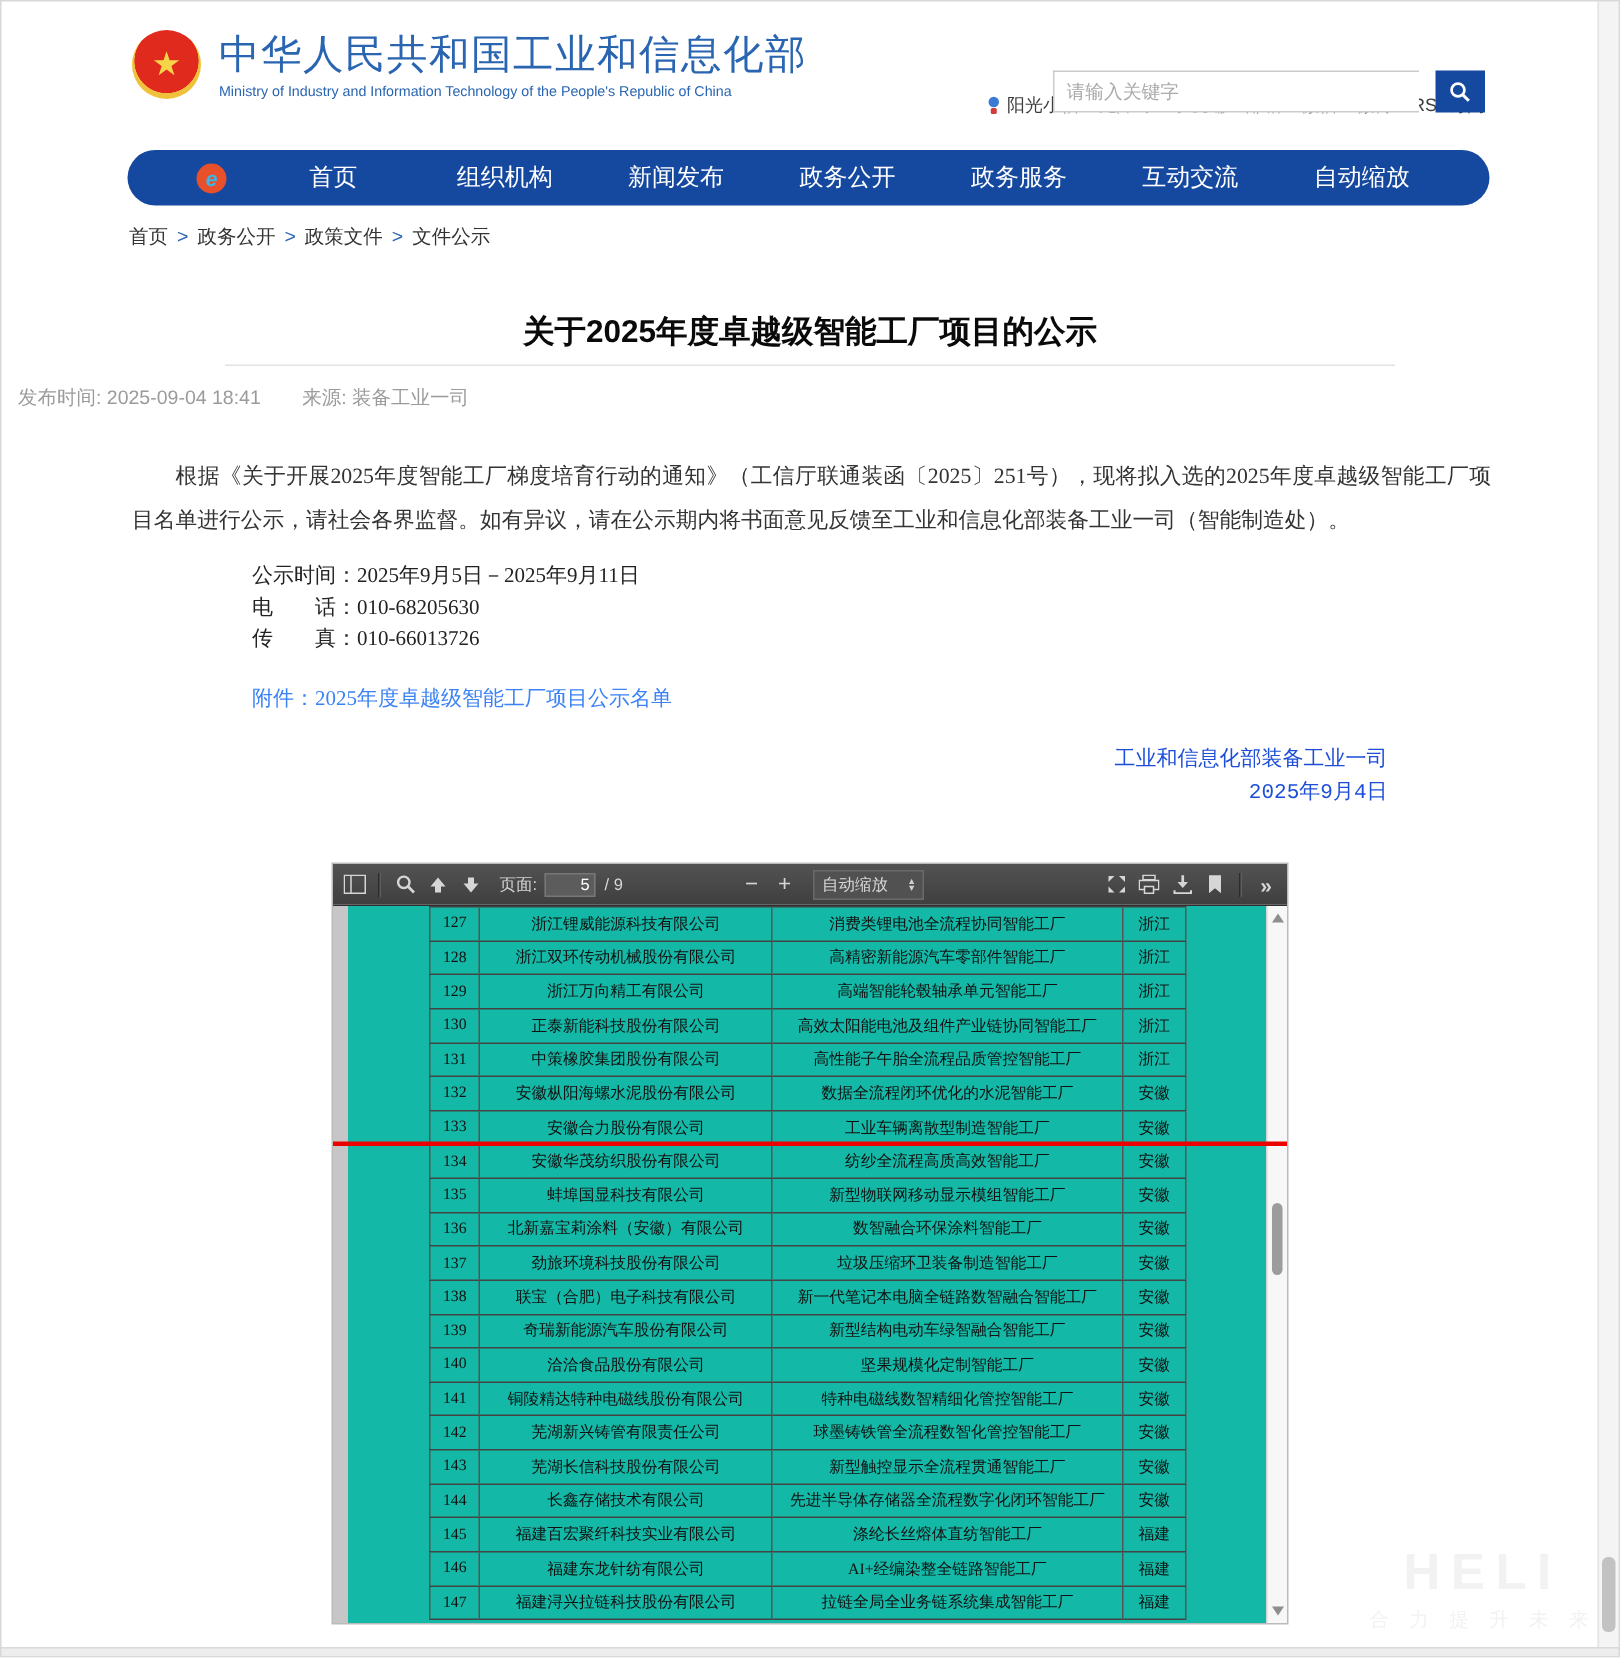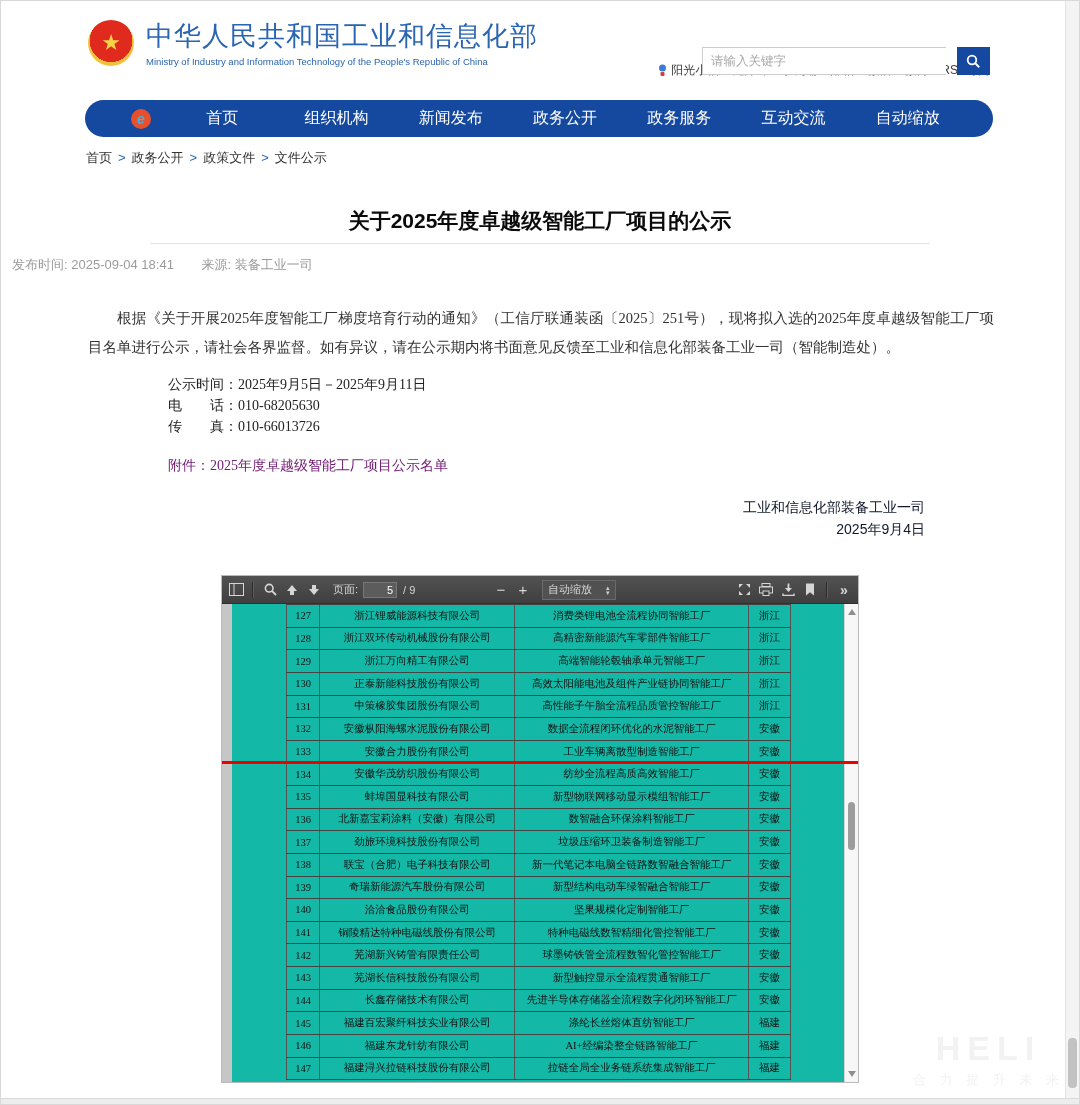--- a/index.html
+++ b/index.html
@@ -41,23 +41,23 @@
 
   
   .art-title{position:absolute;left:0;right:0;top:207px;text-align:center;font-size:21px;font-weight:bold;color:#0a0a0a;}
   .rule{position:absolute;left:150px;right:150px;top:243px;border-top:1px solid #e2e2e2;}
   .art-meta{position:absolute;left:0;right:0;top:256px;text-align:left;font-size:13px;color:#9b9b9b;}
   .art-meta span{margin:0 12px;}
   .art-body{position:absolute;left:88px;right:86px;top:304px;font-family:"Liberation Serif","DejaVu Serif",serif;
             font-size:14.5px;color:#333;line-height:29px;text-indent:2em;text-align:justify;}
   .art-details{position:absolute;left:168px;top:374px;font-family:"Liberation Serif","DejaVu Serif",serif;
                font-size:14px;color:#222;line-height:21px;}
-  .art-attach{position:absolute;left:168px;top:457px;font-family:"Liberation Serif","DejaVu Serif",serif;font-size:14px;color:#701a75;cursor:pointer;}
-  .signature{position:absolute;right:155px;top:496px;text-align:right;font-family:Liberation Sans, sans-serif;
-             font-size:14px;color:#0f172a;line-height:22px;}
+  .art-attach{position:absolute;left:168px;top:457px;font-family:"Liberation Serif","DejaVu Serif",serif;font-size:14px;color:#3b82f6;cursor:pointer;}
+  .signature{position:absolute;right:155px;top:496px;text-align:right;font-family:Liberation Mono, monospace;
+             font-size:14px;color:#1d4ed8;line-height:22px;}
 
   
   .pdf-viewer{position:absolute;left:222px;top:576px;width:636px;height:506px;box-shadow:0 0 0 1px #bbb;}
   .pdf-toolbar{height:28px;background:linear-gradient(#525252,#3f3f3f);border-bottom:1px solid #2e2e2e;
                display:flex;align-items:center;color:#d6d6d6;font-size:11px;position:relative;box-sizing:border-box;}
   .tbtn{width:22px;height:22px;display:flex;align-items:center;justify-content:center;cursor:pointer;flex:none;}
   .tsep{width:1px;height:16px;background:#2c2c2c;border-right:1px solid #5e5e5e;margin:0 5px;flex:none;}
   .tb-left{display:flex;align-items:center;padding-left:3px;}
   .page-label{margin:0 5px 0 8px;}
   .page-input{width:34px;height:16px;background:#5c5c5c;border:1px solid #777;color:#fff;font-size:11px;text-align:right;padding:0 3px;box-sizing:border-box;}

